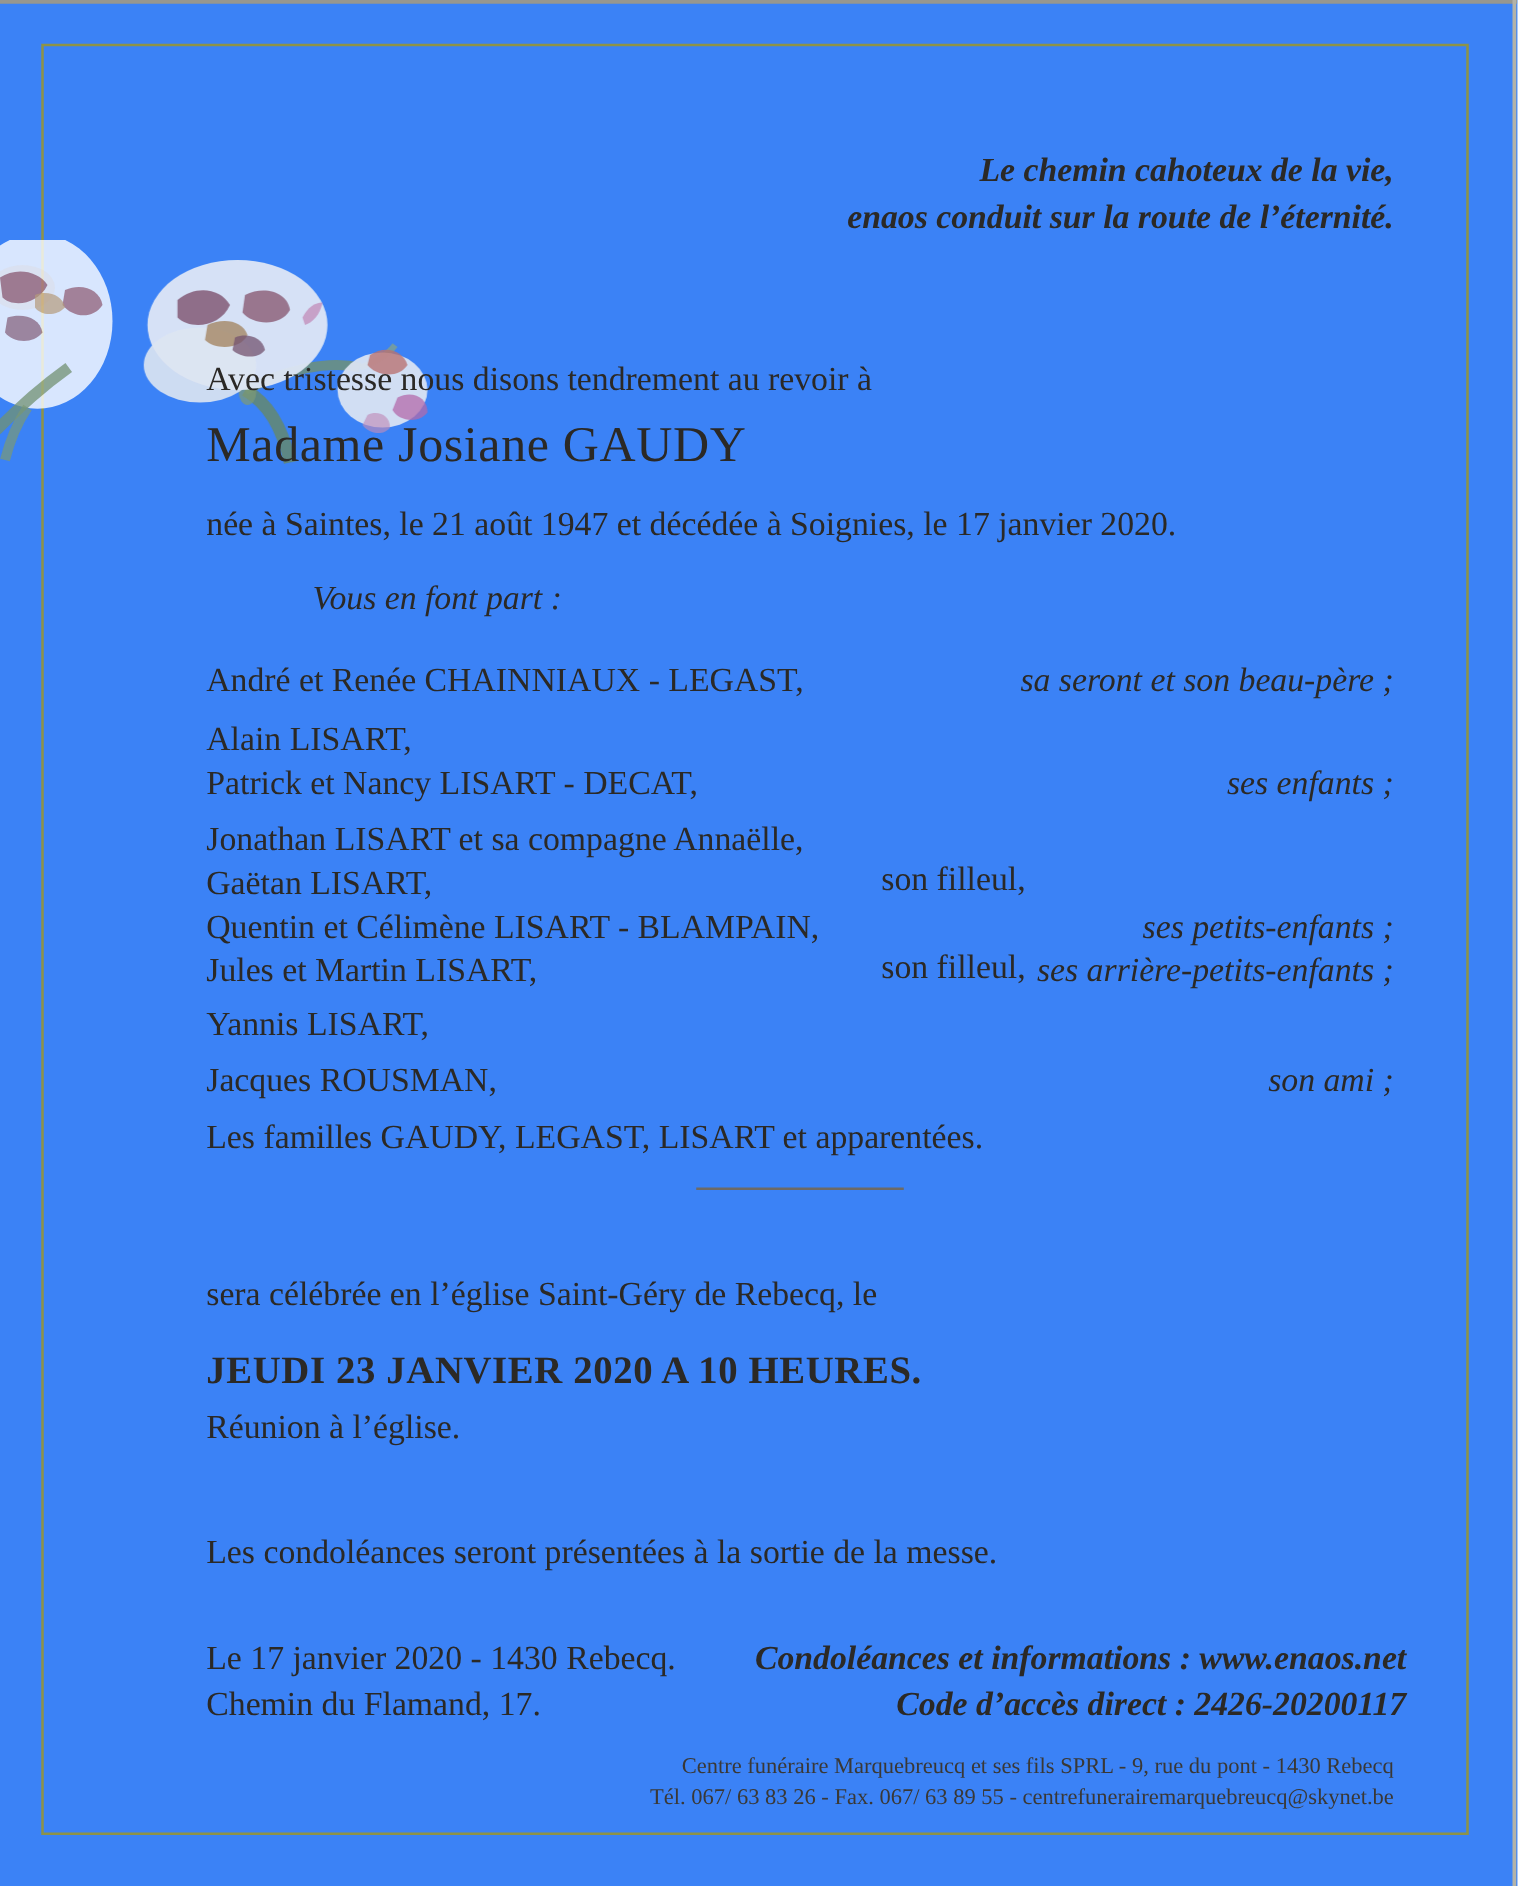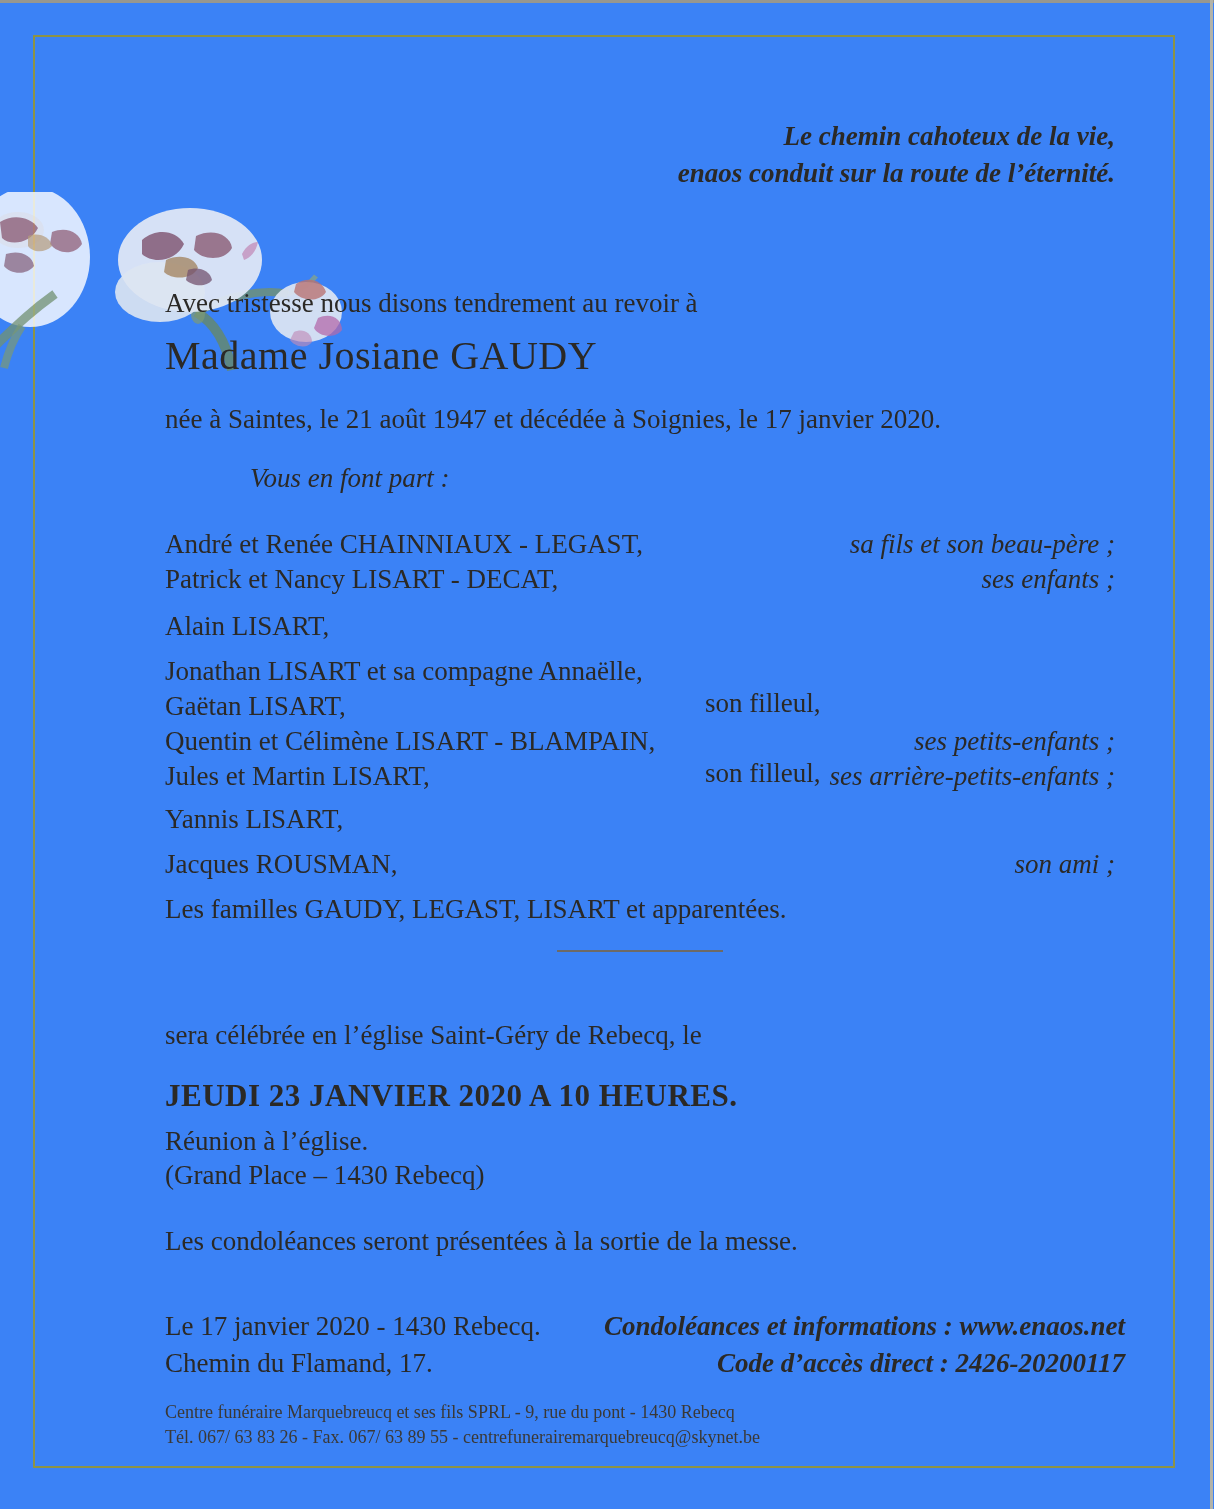--- a/index.html
+++ b/index.html
@@ -63,21 +63,21 @@
     font-size: 27px; line-height: 37px;
   }
   .online-info {
     position: absolute; right: 89px; top: 1308px;
     text-align: right;
     font-size: 27px; line-height: 37px;
     font-style: italic; font-weight: bold;
   }
   .funeral-home {
     position: absolute; left: 165px; right: 99px; top: 1400px;
-    text-align: left; font-size: 18px; line-height: 25px;
+    text-align: right; font-size: 18px; line-height: 25px;
     color: #3a3835;
   }
   .orchid { position: absolute; left: 0; top: 192px; width: 370px; height: 185px; }
 </style>
 </head>
 <body>
 
 <div class="page">
 
   <div class="scan-edge-top"></div>
@@ -123,28 +123,28 @@
   </div>
 
   <div class="center-block intro-line">Avec tristesse nous disons tendrement au revoir à</div>
   <div class="center-block deceased-name">Madame Josiane GAUDY</div>
   <div class="center-block life-dates">née à Saintes, le 21 août 1947 et décédée à Soignies, le 17 janvier 2020.</div>
   <div class="notice-intro">Vous en font part :</div>
 
   <div class="family-list">
     <div class="family-row mt-xs">
       <span>André et Renée CHAINNIAUX - LEGAST,</span>
-      <span class="row-relation">sa fils et son beau-père ;</span>
+      <span class="row-relation">sa seront et son beau-père ;</span>
+    </div>
+    <div class="family-row mt-lg">
+      <span>Alain LISART,</span>
     </div>
     <div class="family-row">
       <span>Patrick et Nancy LISART - DECAT,</span>
       <span class="row-relation">ses enfants ;</span>
-    </div>
-    <div class="family-row mt-lg">
-      <span>Alain LISART,</span>
     </div>
     <div class="family-row mt-md">
       <span>Jonathan LISART et sa compagne Annaëlle,</span>
       <span class="row-middle">son filleul,</span>
     </div>
     <div class="family-row">
       <span>Gaëtan LISART,</span>
     </div>
     <div class="family-row">
       <span>Quentin et Célimène LISART - BLAMPAIN,</span>
@@ -165,21 +165,20 @@
     <div class="family-row mt-md">
       <span>Les familles GAUDY, LEGAST, LISART et apparentées.</span>
     </div>
   </div>
 
   <div class="divider"></div>
 
   <div class="center-block ceremony-2">sera célébrée en l’église Saint-Géry de Rebecq, le</div>
   <div class="center-block ceremony-dt">JEUDI 23 JANVIER 2020 A 10 HEURES.</div>
   <div class="center-block ceremony-3">Réunion à l’église.</div>
-  <div class="center-block ceremony-4">(Grand Place – 1430 Rebecq)</div>
   <div class="center-block condolences">Les condoléances seront présentées à la sortie de la messe.</div>
 
   <div class="dateline">
     <div>Le 17 janvier 2020 - 1430 Rebecq.</div>
     <div>Chemin du Flamand, 17.</div>
   </div>
   <div class="online-info">
     <div>Condoléances et informations : www.enaos.net</div>
     <div>Code d’accès direct : 2426-20200117</div>
   </div>

